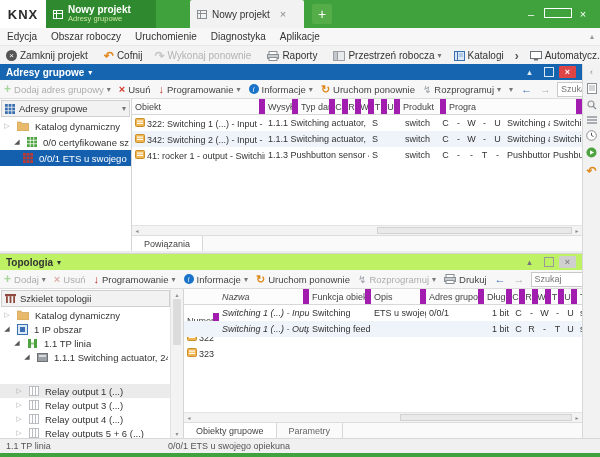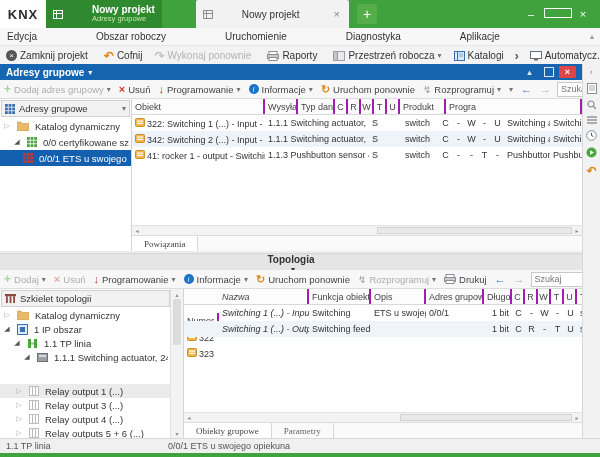--- a/index.html
+++ b/index.html
@@ -2,36 +2,36 @@
 <html><head>
 <meta charset="utf-8">
 <style>
   html,body{margin:0;padding:0;}
   body{font-family:"Liberation Sans",sans-serif;color:#333;}
   .app{position:relative;width:600px;height:457px;background:#fff;overflow:hidden;font-size:10px;}
 
   
   .titlebar{height:28px;background:#3FA23C;display:flex;align-items:stretch;}
   .logo{width:46px;background:#fff;display:flex;align-items:center;justify-content:center;font-weight:bold;font-size:13px;color:#2B2B2B;letter-spacing:1px;}
-  .tab{display:flex;align-items:center;padding:4px 7px;cursor:default;gap:24px;}
+  .tab{display:flex;align-items:center;padding:4px 7px;cursor:default;}
   .tab-active{background:#2F8A2F;color:#fff;margin-left:0;min-width:96px;}
   .tabtxt{display:flex;flex-direction:column;line-height:1.05;margin-left:5px;}
   .tt{font-weight:bold;font-size:10px;}
   .ts{font-size:7.5px;color:#C9E7A0;}
   .tab-plain{background:#F2F2F2;color:#333;margin-left:34px;min-width:100px;border-radius:2px 2px 0 0;}
   .tt2{font-size:10px;margin:0 8px 0 5px;}
   .tclose{color:#888;font-size:11px;padding:0 2px;}
   .newtab{width:20px;height:20px;margin:4px 0 0 8px;background:#55AD49;color:#fff;display:flex;align-items:center;justify-content:center;font-size:14px;border-radius:2px;}
   .spacer{flex:1;}
   .winctl{display:flex;align-items:center;margin-right:4px;}
   .winctl span{width:26px;text-align:center;color:#fff;font-size:11px;}
   .maxbox{display:inline-block;width:8px;height:8px;border:1px solid #fff;}
 
   
-  .menubar{height:17px;background:#F7F7F7;border-bottom:1px solid #E6E6E6;display:flex;align-items:center;font-size:10px;color:#333;gap:45px;}
+  .menubar{height:17px;background:#F7F7F7;border-bottom:1px solid #E6E6E6;display:flex;align-items:center;font-size:10px;color:#333;}
   .menubar .mi{padding:0 7px;}
   .menubar .ribcol{margin-left:auto;margin-right:6px;color:#999;font-size:8px;}
 
   
   .toolbar{height:19px;background:#F3F3F3;border-bottom:1px solid #D9D9D9;display:flex;align-items:center;font-size:10px;color:#333;}
   .tbtn{display:flex;align-items:center;gap:3px;padding:0 6px;white-space:nowrap;}
   .tbtn.dis{color:#B3B3B3;}
   .vsep{width:1px;height:12px;background:#DCDCDC;margin:0 2px;}
   .cicon{display:inline-flex;width:11px;height:11px;border-radius:50%;background:#555;color:#fff;font-size:8px;align-items:center;justify-content:center;}
   .gund{color:#E08A1E;font-size:12px;font-weight:bold;}
@@ -43,21 +43,21 @@
   .workspace{position:absolute;top:64px;left:0;right:0;bottom:19px;display:flex;}
   .panels{flex:1;display:flex;flex-direction:column;min-width:0;}
   .sidestrip{width:17px;background:#F2F2F2;border-left:1px solid #D8D8D8;display:flex;flex-direction:column;align-items:center;padding-top:3px;gap:6px;}
   .sidestrip .sic{color:#888;font-size:9px;}
 
   .panel{display:flex;flex-direction:column;min-height:0;}
   .p1{height:187px;border-bottom:2px solid #EDEDED;}
   .p2{flex:1;}
   .phead{height:16px;display:flex;align-items:center;padding:0 6px;font-weight:bold;font-size:10px;}
   .p1 .phead{background:#1565B0;color:#fff;}
-  .p2 .phead{background:#e5e5e5;color:#333;border-top:1px solid #D5D5D5;flex-direction:column;}
+  .p2 .phead{background:#bef264;color:#333;border-top:1px solid #D5D5D5;}
   .phead .pdd{font-size:8px;margin-left:4px;font-weight:normal;}
   .pctl{margin-left:auto;display:flex;gap:2px;}
   .pc{width:17px;height:12px;display:flex;align-items:center;justify-content:center;font-size:8px;border-radius:1px;}
   .p1 .pc{color:#DDE8F5;}
   .p1 .pc.red{background:#E04545;color:#fff;font-size:9px;}
   .p2 .pc{color:#777;}
   .p2 .pc.gry{background:#CFCFCF;color:#888;font-size:9px;}
 
   .ptools{height:18px;background:#F7F7F7;border-bottom:1px solid #DCDCDC;display:flex;align-items:center;font-size:9.5px;color:#444;white-space:nowrap;}
   .pbtn{display:flex;align-items:center;gap:3px;padding:0 4px;}
@@ -93,39 +93,39 @@
   .l0{padding-left:3px;} .l1{padding-left:13px;} .l2{padding-left:23px;} .l3{padding-left:15px;}
   .p2tree-items{overflow:hidden;flex:1;}
   .vscroll{position:absolute;right:0;top:0;bottom:0;width:12px;background:#F3F3F3;border-left:1px solid #E3E3E3;display:flex;flex-direction:column;align-items:center;}
   .vscroll .va{font-size:6px;color:#8A8F94;height:10px;display:flex;align-items:center;}
   .vthumb{width:8px;height:46px;background:#DCDCDC;border-radius:1px;}
   .vfill{flex:1;}
 
   .rightcol{flex:1;display:flex;flex-direction:column;min-width:0;}
   .grid{flex:1;display:flex;flex-direction:column;min-height:0;overflow:hidden;}
   .ghead{display:flex;height:15px;border-bottom:1px solid #D8D8D8;background:#FCFCFC;color:#444;align-items:center;}
-  .ghead .gc{border-right:2px solid #a21caf;height:100%;display:flex;align-items:center;}
+  .ghead .gc{border-right:6px solid #a21caf;height:100%;display:flex;align-items:center;}
   .gc{padding:0 3px;white-space:nowrap;overflow:hidden;font-size:9px;flex:none;box-sizing:border-box;}
   .grow{display:flex;height:16px;align-items:center;}
   .grow.alt{background:#EFF4FA;}
   .gc.cf{width:13px;text-align:center;justify-content:center;display:flex;}
   .gc.last{flex:1;}
   .gc.rt{text-align:right;justify-content:flex-end;display:flex;}
   .rowico{display:inline-flex;margin-right:2px;flex:none;}
   .g1 .c0{width:133px;} .g1 .c1{width:104px;} .g1 .c2{width:33px;} .g1 .c3{width:37px;} .g1 .c9{width:46px;}
   .g2 .c0{width:35px;margin-top:48px;} .g2 .c1{width:90px;font-style:italic;} .g2 .c2{width:62px;} .g2 .c3{width:55px;} .g2 .c4{width:58px;} .g2 .c5{width:28px;}
   .gfill{flex:1;}
   .sortind{font-size:7px;color:#777;margin-left:2px;}
 
   .hscroll{height:9px;background:#F3F3F3;border-top:1px solid #E3E3E3;display:flex;align-items:center;flex:none;}
   .ha{width:10px;text-align:center;font-size:6px;color:#8A8F94;}
   .htrack{flex:1;display:flex;height:7px;}
   .hthumb{background:#E9E9E9;border:1px solid #D2D2D2;height:5px;width:45%;margin-left:auto;}
   .ptabs{height:15px;background:#FAFAFA;border-top:1px solid #DDD;display:flex;align-items:stretch;flex:none;font-size:9px;color:#444;}
-  .ptab{padding:0 12px;display:flex;align-items:center;border-right:1px solid #D8D8D8;background:#fff;font-family:Liberation Serif, serif;}
+  .ptab{padding:0 12px;display:flex;align-items:center;border-right:1px solid #D8D8D8;background:#fff;}
   .ptab.inact{background:#FAFAFA;color:#666;}
 
   
   .statusbar{position:absolute;left:0;right:0;bottom:4px;height:14px;background:#F0F0F0;border-top:1px solid #D8D8D8;font-size:9px;color:#555;}
   .statusbar .sl{position:absolute;left:6px;top:2px;}
   .statusbar .sm{position:absolute;left:168px;top:2px;}
   .greenbar{position:absolute;left:0;right:0;bottom:0;height:4px;background:#3FA23C;}
 </style>
 </head>
 <body>

